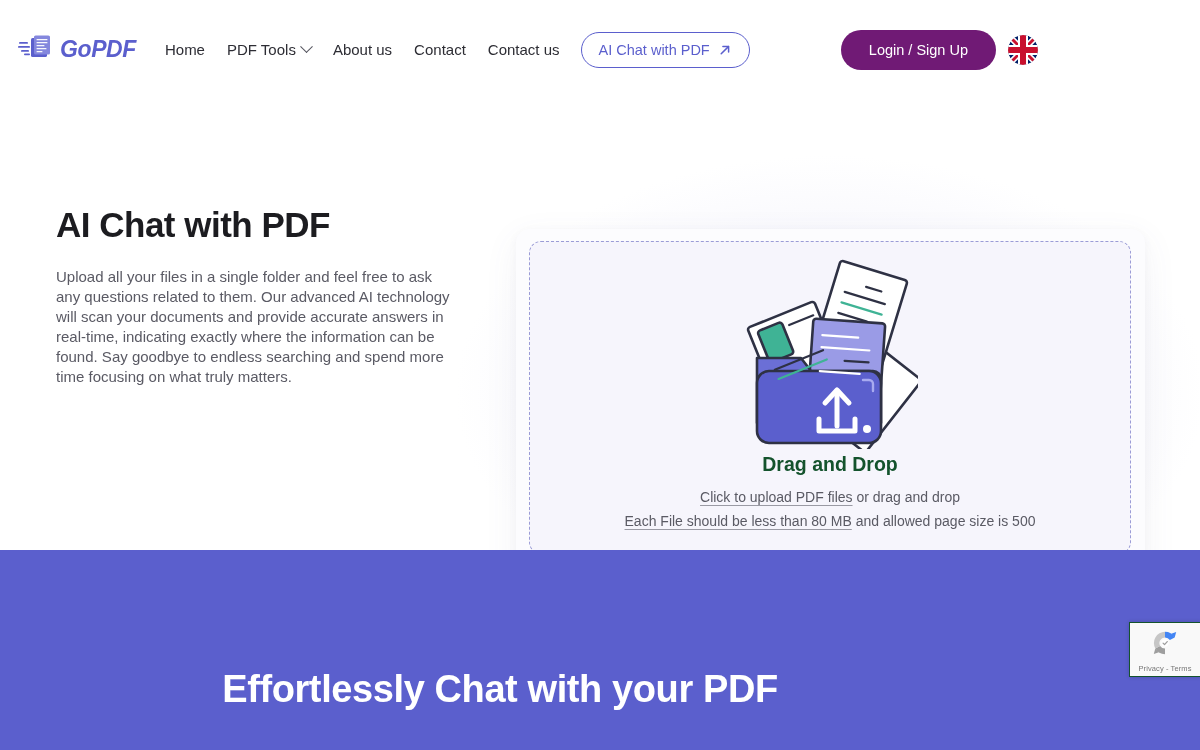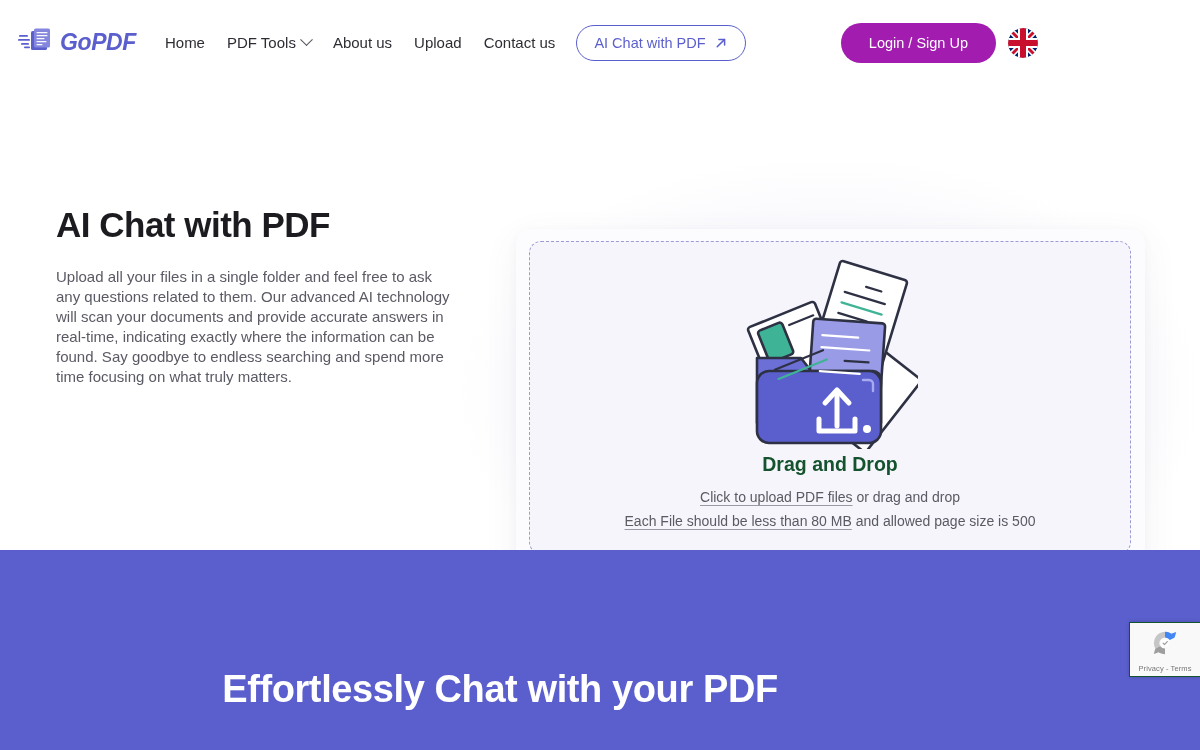--- a/index.html
+++ b/index.html
@@ -15,21 +15,21 @@
   .page {
     position: relative;
     width: 1200px;
     height: 750px;
     overflow: hidden;
   }
 
   
   .header {
     position: absolute;
-    top: 1px; left: 0;
+    top: 8px; left: 0;
     width: 1056px;
     height: 83px;
     display: flex;
     align-items: center;
     padding: 0 18px 0 18px;
     background: #ffffff;
     z-index: 20;
   }
 
   .logo {
@@ -90,21 +90,21 @@
     display: inline-block;
   }
 
   .header-right {
     margin-left: auto;
     display: flex;
     align-items: center;
     gap: 12px;
   }
   .login-btn {
-    background: #a21caf;
+    background: #701a75;
     color: #ffffff;
     border: none;
     border-radius: 26px;
     font-size: 14.5px;
     padding: 12px 28px;
     cursor: pointer;
     font-family: "Liberation Sans", sans-serif;
     white-space: nowrap;
   }
   .flag {
@@ -279,21 +279,21 @@
       <div class="nav-item">
         <span>PDF Tools</span>
         <span class="chevron"></span>
       </div>
 
       <div class="nav-item">
         <span>About us</span>
       </div>
 
       <div class="nav-item">
-        <span>Upload</span>
+        <span>Contact</span>
       </div>
 
       <div class="nav-item">
         <span>Contact us</span>
       </div>
 
       <div class="ai-chat-pill">
         <span>AI Chat with PDF</span>
         <span class="arrow-ne">
           <svg width="14" height="14" viewBox="0 0 14 14">

